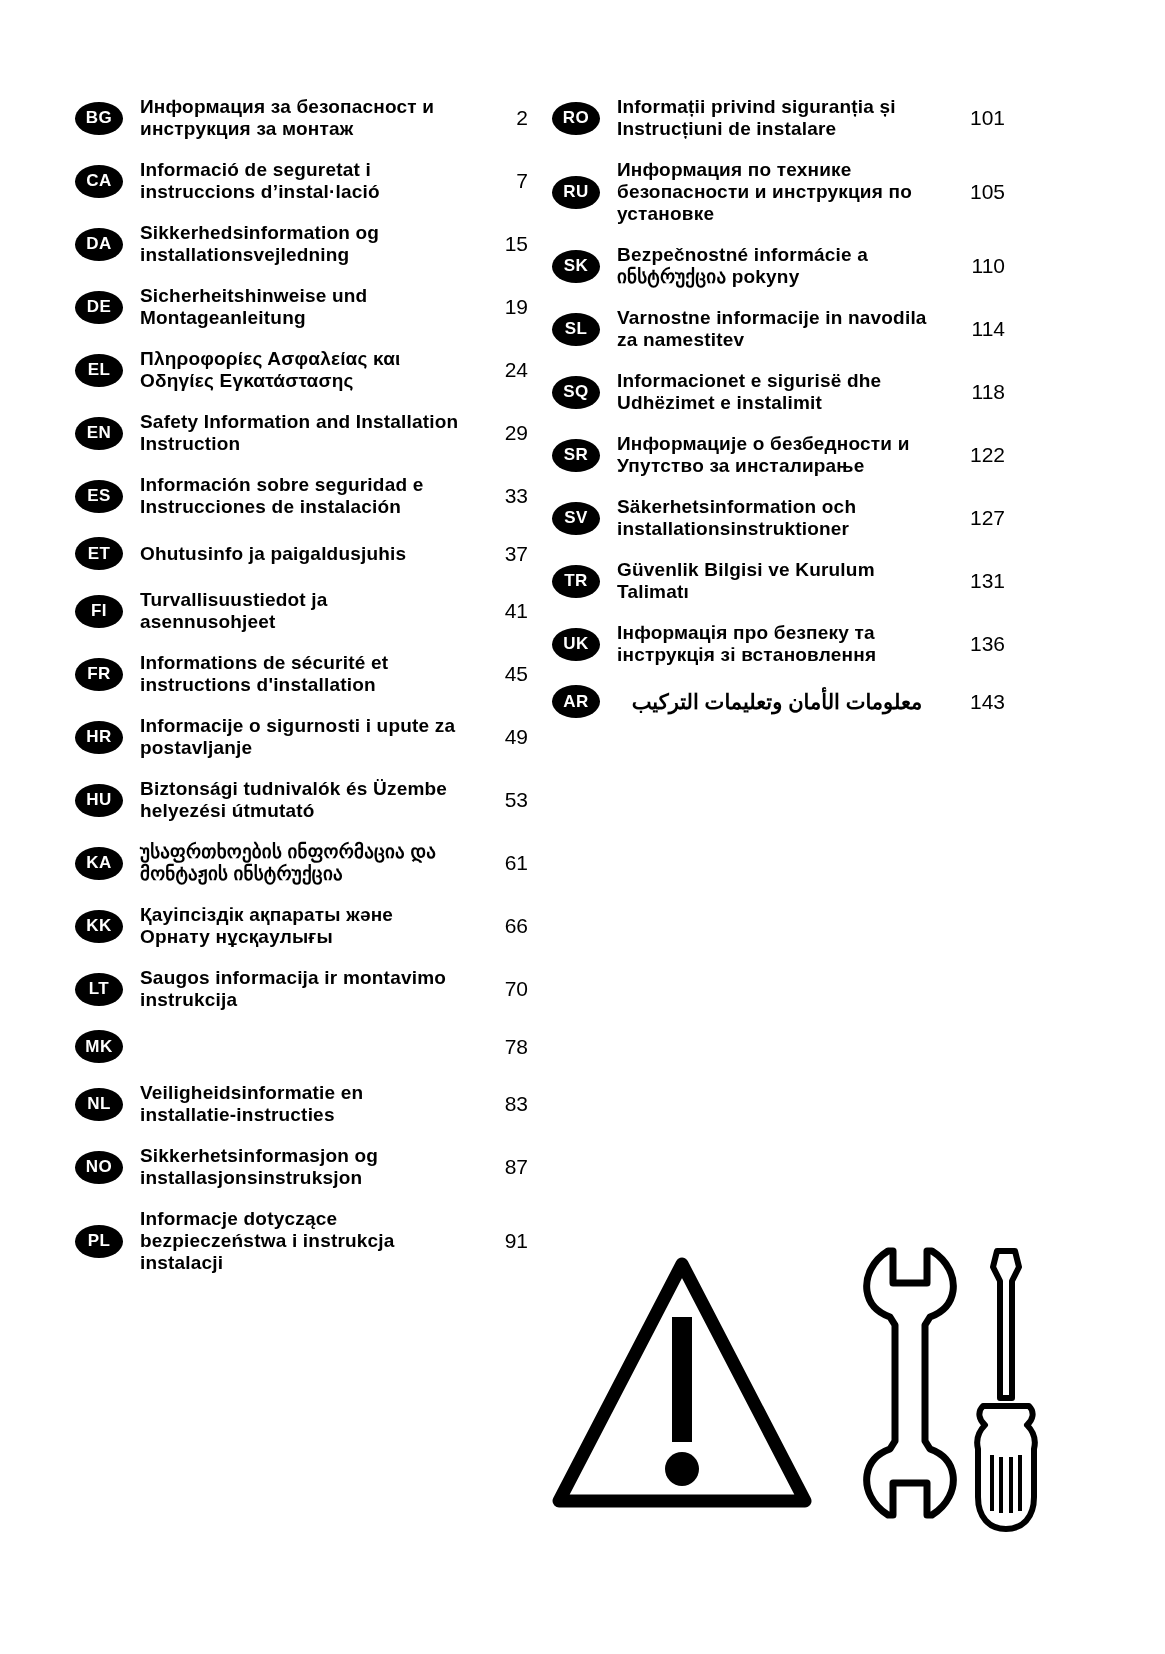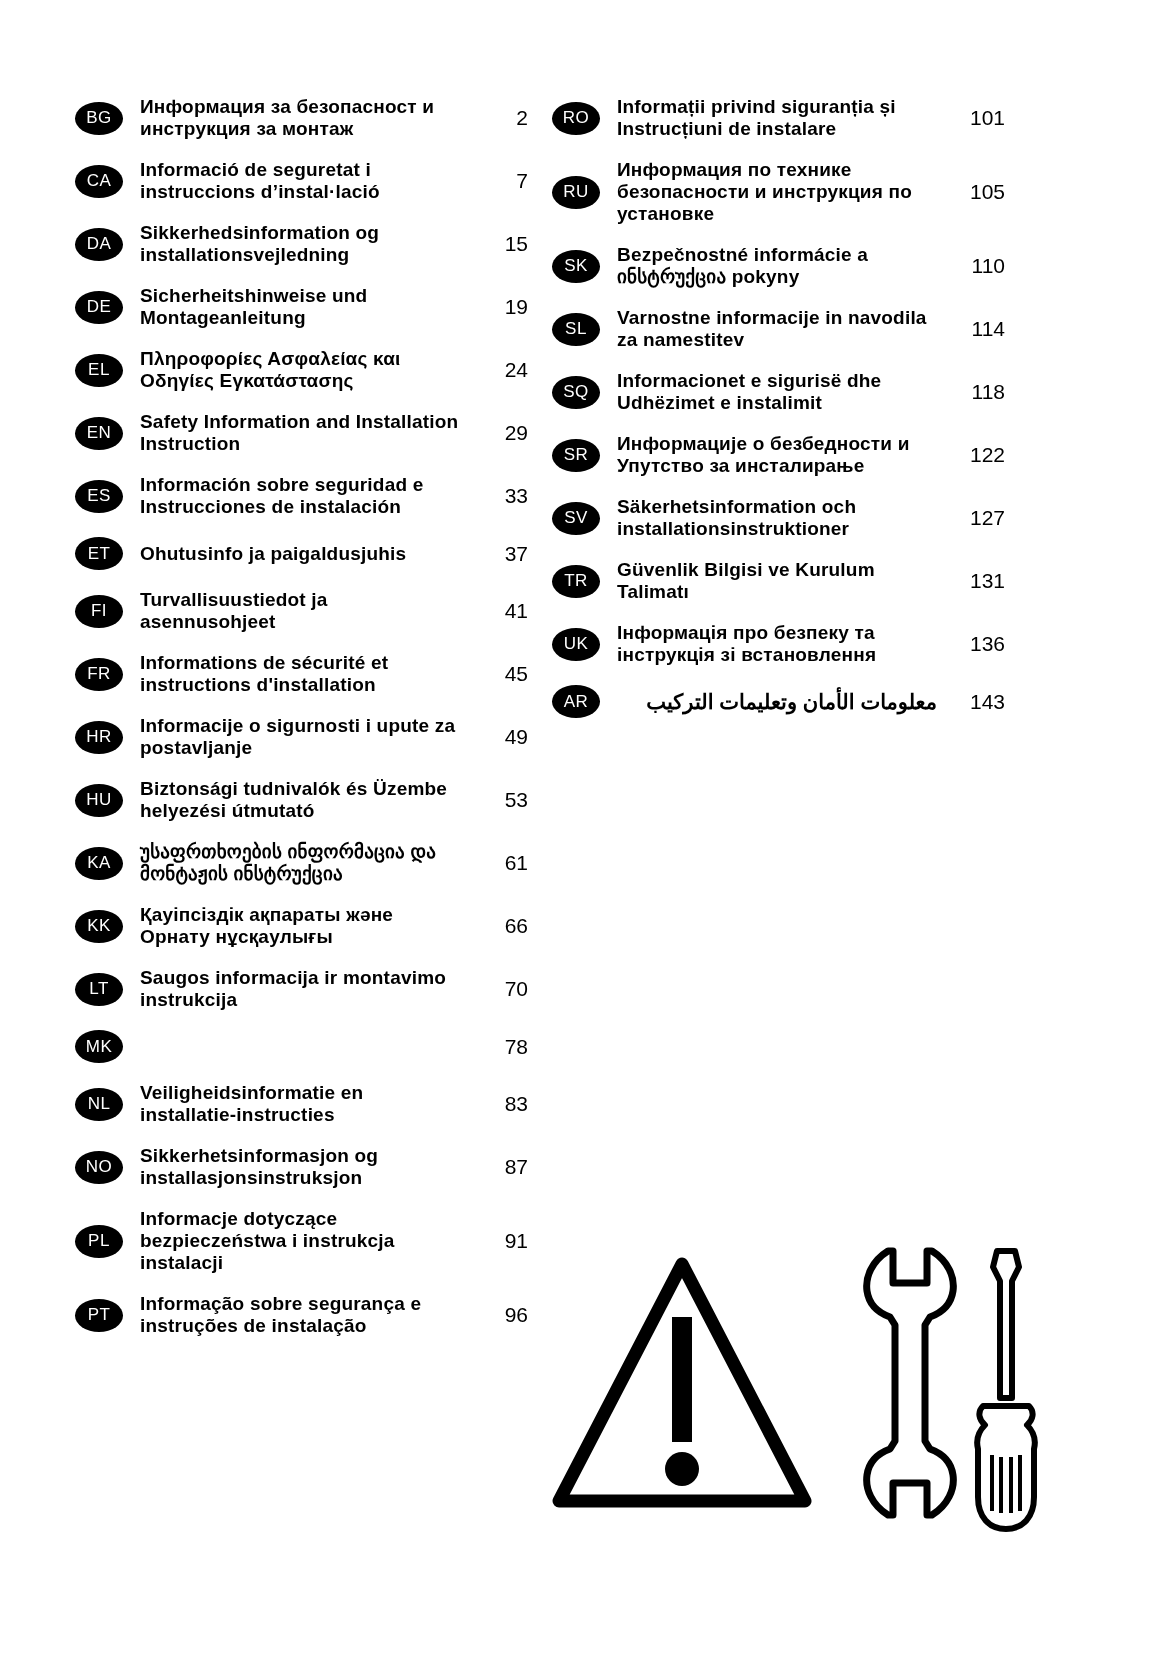--- a/index.html
+++ b/index.html
@@ -22,33 +22,33 @@
     margin-bottom:19px;
   }
   .badge {
     flex:0 0 auto;
     width:48px; height:33px;
     background:#000;
     color:#fff;
     border-radius:50%;
     display:flex; align-items:center; justify-content:center;
     font-size:17px;
-    font-weight:normal;
+    font-weight:bold;
     letter-spacing:.5px;
     margin-right:17px;
   }
   .title {
     flex:0 0 320px;
     width:320px;
     font-size:19px;
     line-height:22px;
     letter-spacing:.2px;
     font-weight:bold;
   }
-  .title.rtl { direction:rtl; text-align:right; font-size:21px; }
+  .title.rtl { direction:rtl; text-align:center; font-size:21px; }
   .pagenum {
     flex:1 1 auto;
     text-align:right;
     font-size:21px;
     padding-right:2px;
   }
   .icons { position:absolute; left:0; top:0; width:100%; height:100%; pointer-events:none; }
   .icon { position:absolute; }
   .icon-warning     { left:551px; top:1251px; }
   .icon-wrench      { left:858px; top:1243px; }
@@ -146,25 +146,20 @@
       </div>
       <div class="row">
         <span class="badge">NO</span>
         <span class="title">Sikkerhetsinformasjon og installasjonsinstruksjon</span>
         <span class="pagenum">87</span>
       </div>
       <div class="row">
         <span class="badge">PL</span>
         <span class="title">Informacje dotyczące bezpieczeństwa i instrukcja instalacji</span>
         <span class="pagenum">91</span>
-      </div>
-      <div class="row">
-        <span class="badge">PT</span>
-        <span class="title">Informação sobre segurança e instruções de instalação</span>
-        <span class="pagenum">96</span>
       </div>
     </div>
   <div class="toc-col right" id="col-right">
       <div class="row">
         <span class="badge">RO</span>
         <span class="title">Informații privind siguranția și Instrucțiuni de instalare</span>
         <span class="pagenum">101</span>
       </div>
       <div class="row">
         <span class="badge">RU</span>

